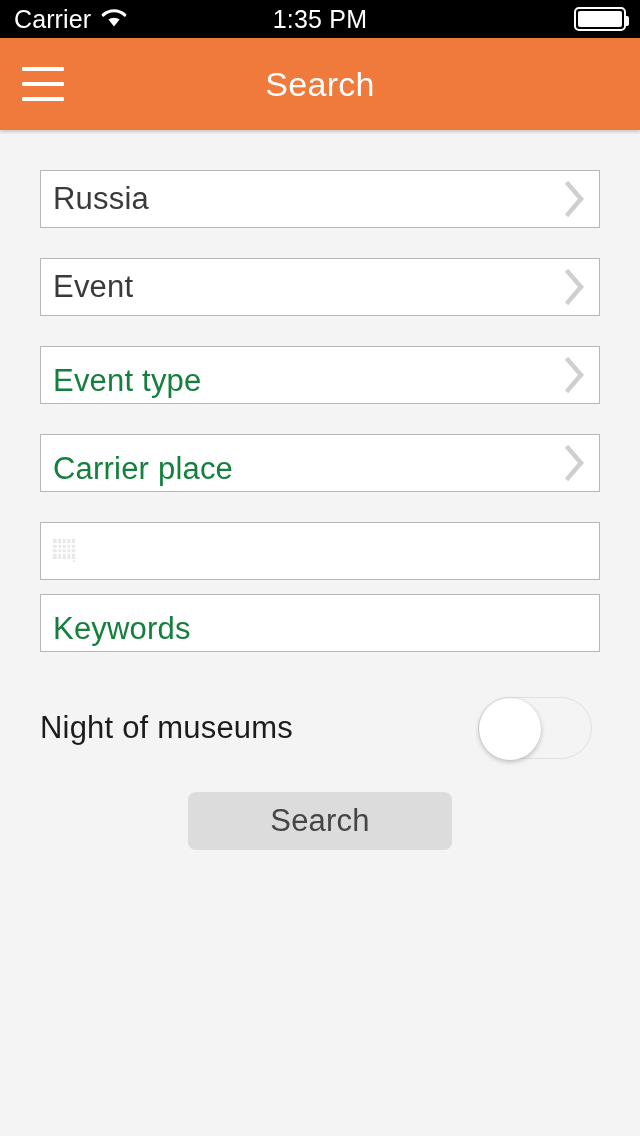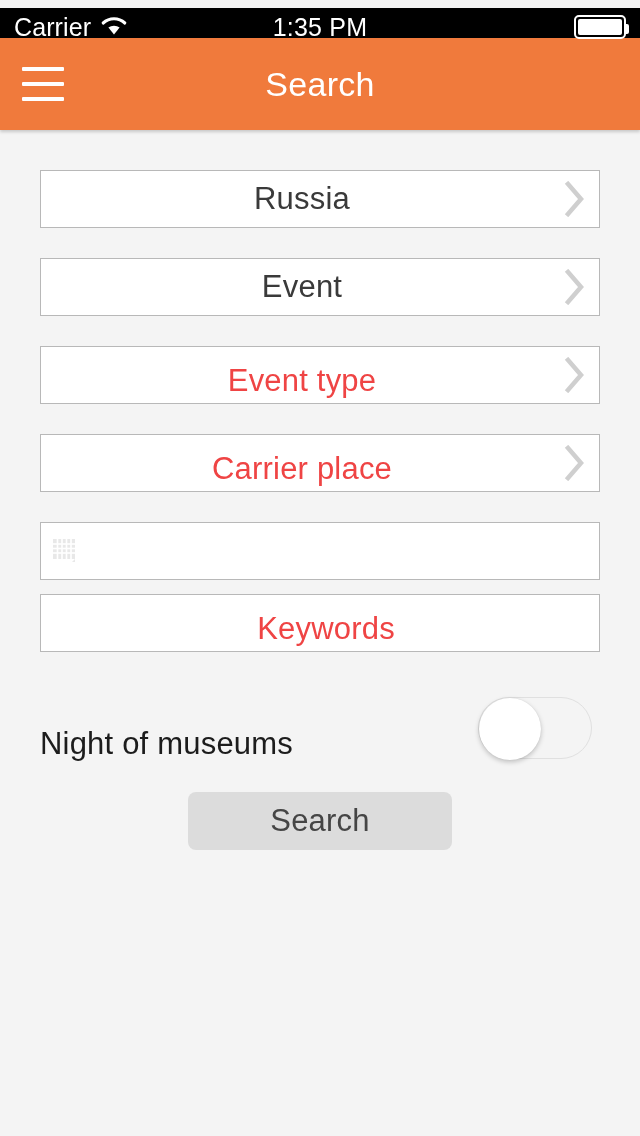--- a/index.html
+++ b/index.html
@@ -6,21 +6,21 @@
   html, body {
     width:640px; height:1136px;
     background:#F4F4F4;
     font-family:"Liberation Sans", sans-serif;
     overflow:hidden;
   }
   #app { position:relative; width:640px; height:1136px; background:#F4F4F4; }
 
   
   .statusbar{
-    position:absolute; top:8px; left:0; width:640px; height:38px;
+    position:absolute; top:0; left:0; width:640px; height:38px;
     background:#000; color:#fff;
     display:flex; align-items:center; justify-content:space-between;
     padding:0 14px;
   }
   .sb-left{ display:flex; align-items:center; gap:9px; }
   .sb-carrier{ font-size:25px; letter-spacing:0.1px; line-height:1; }
   .wifi-icon{ display:block; }
   .sb-center{
     position:absolute; left:0; width:640px; text-align:center;
     font-size:25px; font-weight:normal; letter-spacing:0.2px; pointer-events:none;
@@ -60,45 +60,44 @@
 
   
   .form{ position:absolute; top:130px; left:0; width:640px; }
   .field{
     position:absolute; left:40px; width:560px; height:58px;
     background:#fff; border:1px solid #B8B8B8;
     display:flex; align-items:center;
   }
   .field-text{
     flex:1; padding-left:12px; font-size:31px; font-weight:300;
-    letter-spacing:0.2px; white-space:nowrap; overflow:hidden;text-align:center;
+    letter-spacing:0.2px; white-space:nowrap; overflow:hidden;
   }
   .field-text.filled{ color:#3A3A3A; }
-  .field-text.placeholder{ color:#ef4444;margin-top:12px; }
+  .field-text.placeholder{ color:#15803d;margin-top:12px; }
 
   .chevron{
     width:48px; height:58px; display:flex; align-items:center; justify-content:center;
     flex:0 0 48px;
   }
   .chevron svg{ display:block; }
 
   .cal-icon{
     width:48px; height:58px; display:flex; align-items:center; justify-content:center;
     flex:0 0 48px;
   }
 
   
   .toggle-row{
     position:absolute; left:40px; top:563px; width:560px; height:70px;
   }
   .toggle-label{
     position:absolute; left:0; top:50%; transform:translateY(-50%);
     font-size:31px; font-weight:300; color:#1c1c1c; letter-spacing:0.2px;
     white-space:nowrap;
-    margin-top:16px;
   }
   .switch{
     position:absolute; right:8px; top:50%; transform:translateY(-50%);
     width:114px; height:62px; border-radius:31px;
     background:#F4F4F4; border:1px solid #E0E0E0;
   }
   .switch-knob{
     position:absolute; left:0px; top:0px;
     width:62px; height:62px; border-radius:50%;
     background:#fff;

